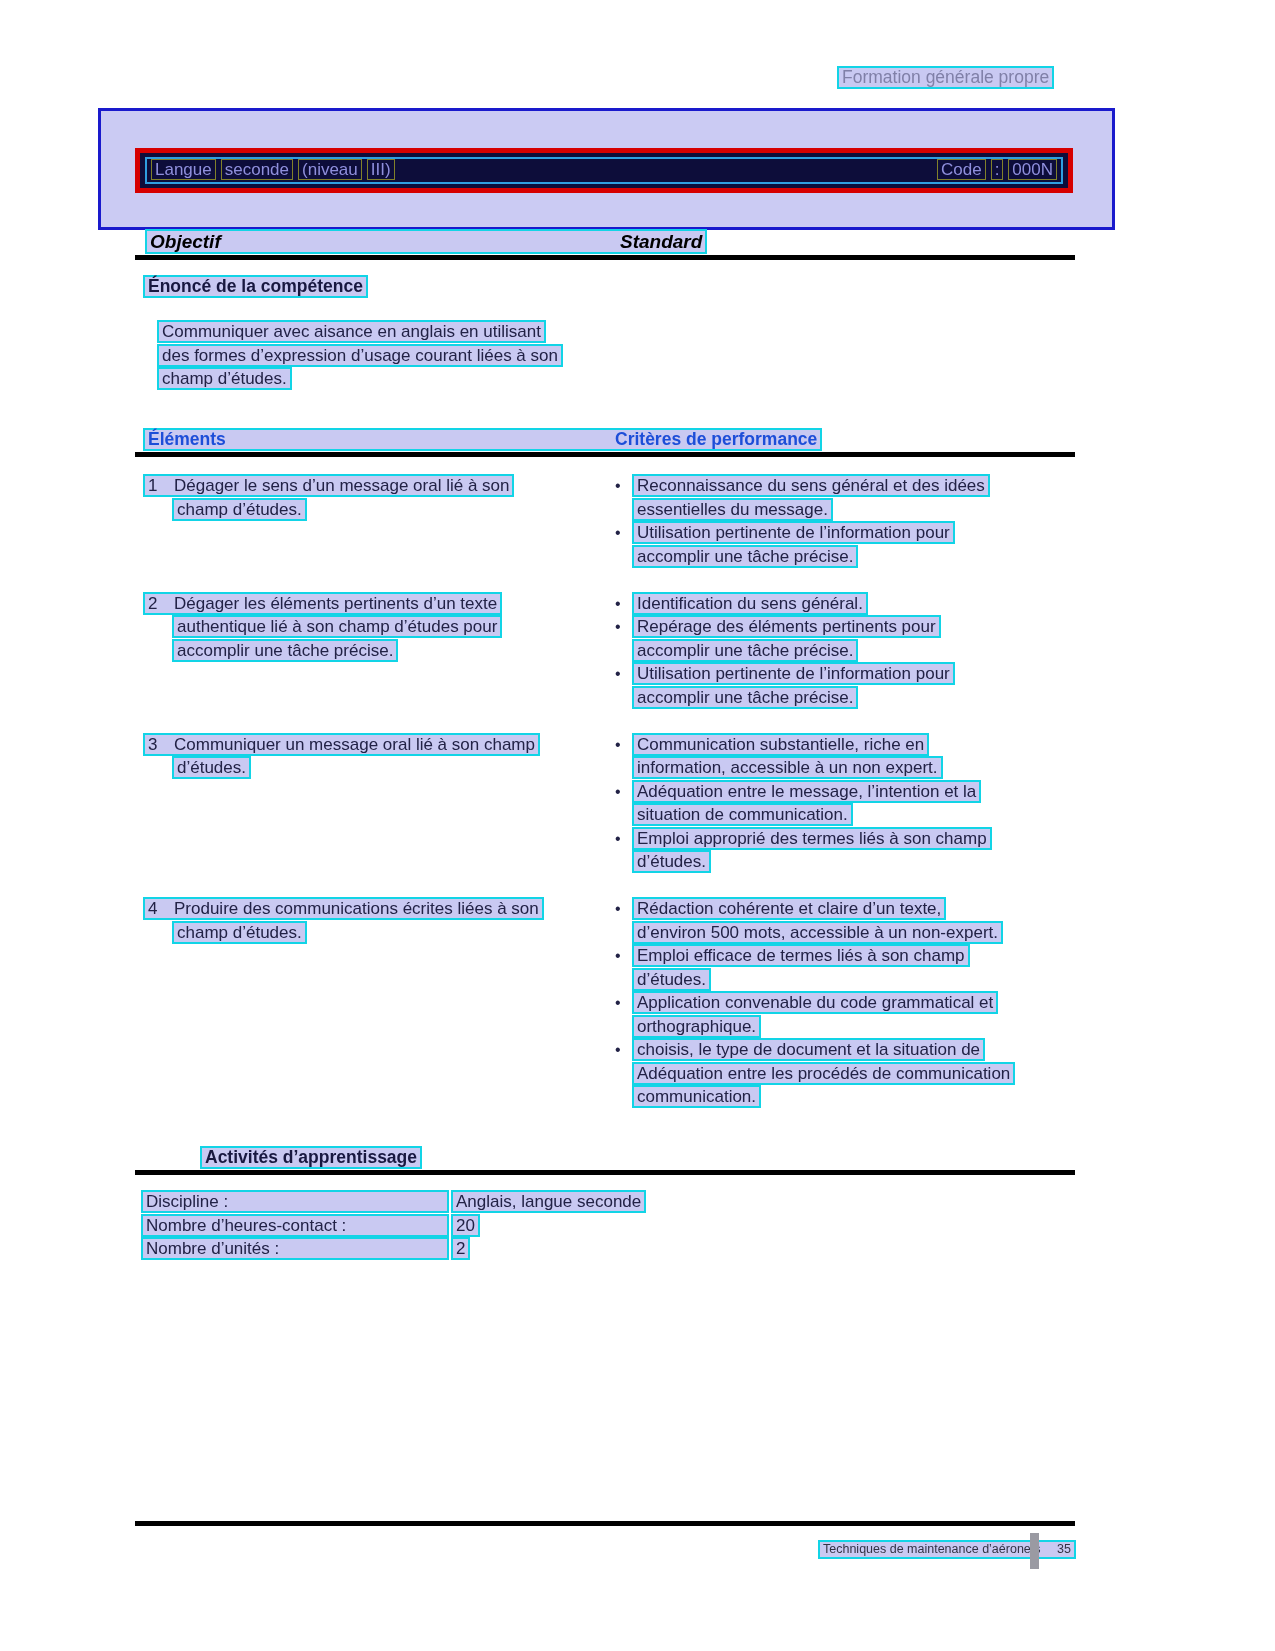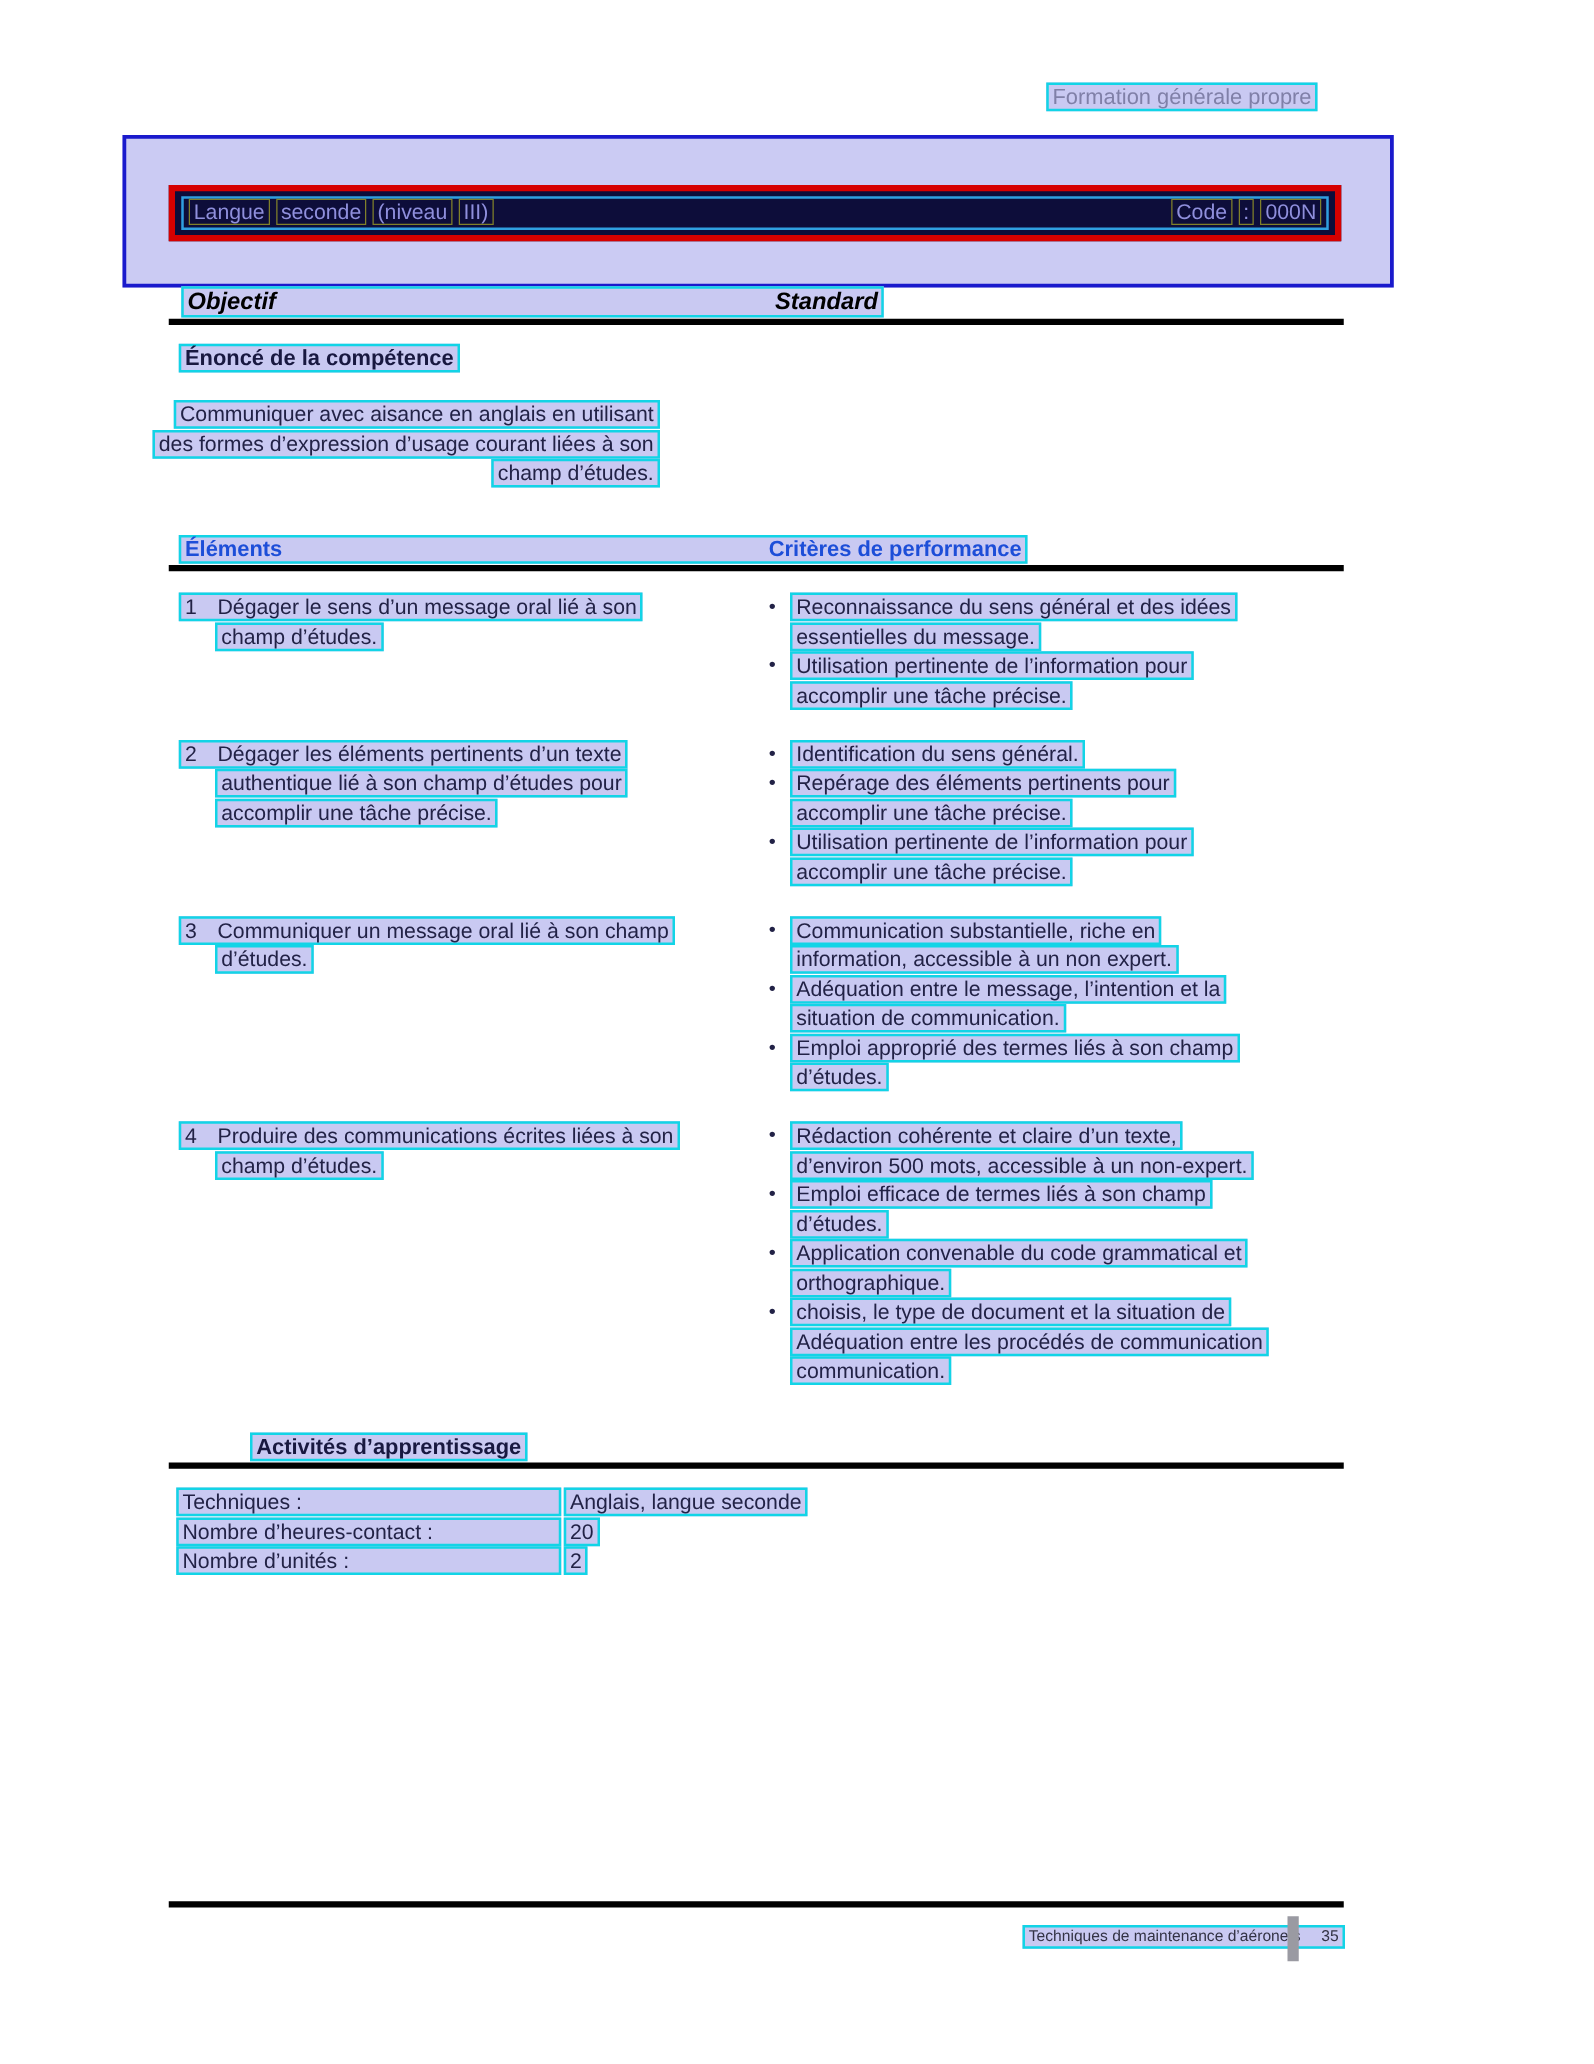--- a/index.html
+++ b/index.html
@@ -39,21 +39,21 @@
   .word:last-child { margin-right:0; }
 
   
   .objstd { position:absolute; left:145px; top:229px; }
   .objstd .hl { font-style:italic; font-weight:bold; font-size:19px; line-height:21px; color:#000; }
   .objstd .obj { display:inline-block; width:470px; }
 
   .rule-1 { top:255px; }
 
   .enonce-h { position:absolute; left:143px; top:275px; }
-  .enonce-p { position:absolute; left:122px; top:320px;text-align:right; }
+  .enonce-p { position:absolute; left:157px; top:320px; }
 
   .tblhead { position:absolute; left:143px; top:428px; }
   .tblhead .hl { font-weight:bold; font-size:17.5px; color:#1d4ed8; }
   .tblhead .lh { display:inline-block; width:467px; }
 
   .rule-2 { top:452px; }
 
   
   .elements-table { position:absolute; left:143px; top:474px; width:932px; }
   .trow { display:flex; margin-bottom:23.5px; }
@@ -241,21 +241,21 @@
       </div>
     </div>
 
   <div class="activ-h">
     <span class="hl">Activités d’apprentissage</span>
   </div>
 
   <div class="rule rule-3"></div>
 
   <div class="fields" id="fields">
-      <div class="line"><span class="hl field-label">Techniques :</span><span class="hl field-value">Anglais, langue seconde</span></div>
+      <div class="line"><span class="hl field-label">Discipline :</span><span class="hl field-value">Anglais, langue seconde</span></div>
       <div class="line"><span class="hl field-label">Nombre d’heures-contact :</span><span class="hl field-value">20</span></div>
       <div class="line"><span class="hl field-label">Nombre d’unités :</span><span class="hl field-value">2</span></div>
     </div>
 
   <div class="rule rule-4"></div>
 
   <div class="footer">
     <span class="hl">
       <span>Techniques de maintenance d’aéronefs</span>
       <span>35</span>

